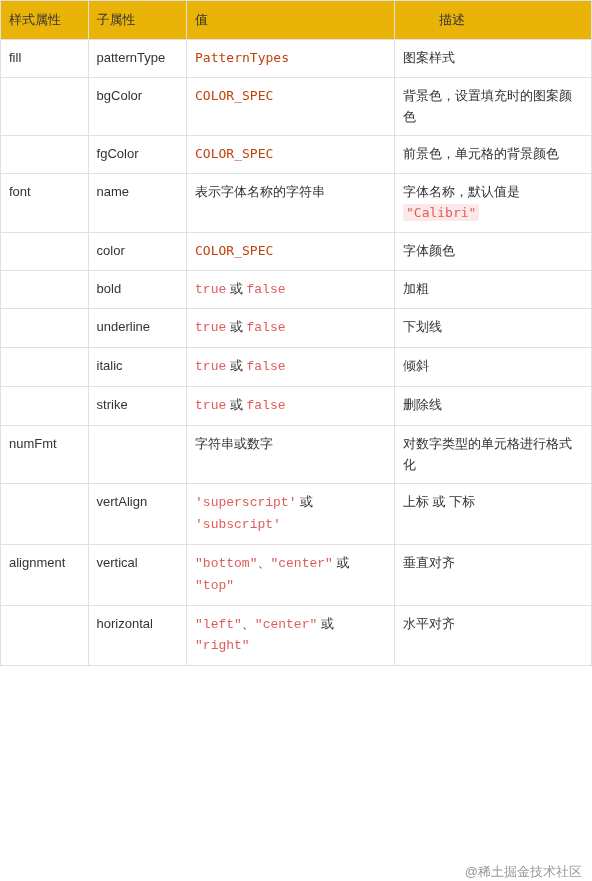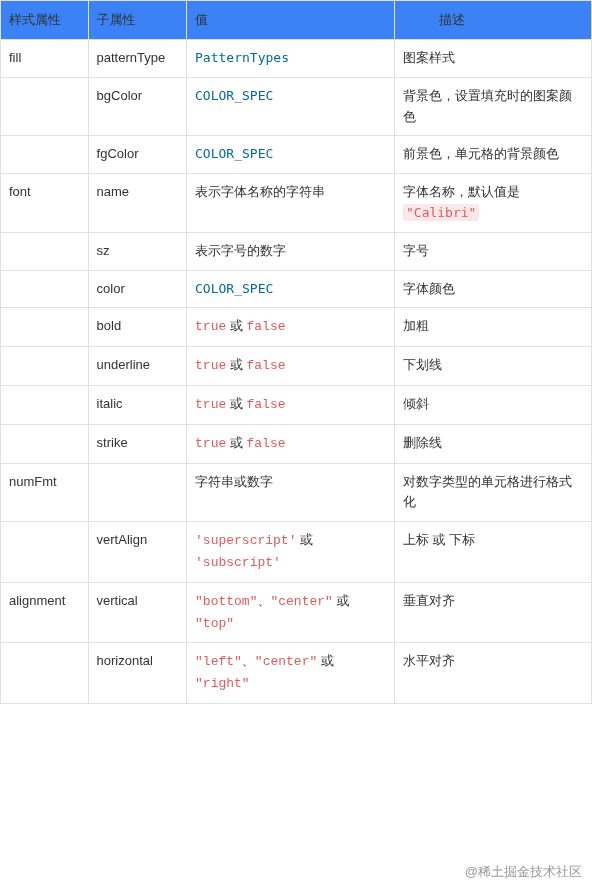--- a/index.html
+++ b/index.html
@@ -13,21 +13,21 @@
       width: 592px;
       min-height: 881px;
       overflow: hidden;
       position: relative;
     }
     table {
       width: 100%;
       border-collapse: collapse;
     }
     thead tr {
-      background: #3b82f6;
+      background: #eab308;
     }
     thead th {
       padding: 10px 8px;
       text-align: left;
       font-weight: 500;
       border: 1px solid #e0e0e0;
       color: #333;
       font-size: 13px;
     }
     tbody td {
@@ -37,21 +37,21 @@
       font-size: 13px;
       line-height: 1.6;
     }
     tbody tr:nth-child(odd) {
       background: #fff;
     }
     tbody tr:nth-child(even) {
       background: #fff;
     }
     .code-red {
-      color: #0369a1;
+      color: #c2410c;
       font-family: monospace;
     }
     .code-pink {
       color: #e05c5c;
       font-family: Liberation Mono, monospace;
     }
     .highlight-box {
       background: #fce8e8;
       border-radius: 2px;
       padding: 1px 3px;
@@ -104,26 +104,20 @@
           <td>前景色，单元格的背景颜色</td>
         </tr>
         <tr>
           <td>font</td>
           <td>name</td>
           <td>表示字体名称的字符串</td>
           <td>字体名称，默认值是 <span class="highlight-box">"Calibri"</span></td>
         </tr>
         <tr>
           <td></td>
-          <td>sz</td>
-          <td>表示字号的数字</td>
-          <td>字号</td>
-        </tr>
-        <tr>
-          <td></td>
           <td>color</td>
           <td><span class="code-red">COLOR_SPEC</span></td>
           <td>字体颜色</td>
         </tr>
         <tr>
           <td></td>
           <td>bold</td>
           <td><span class="code-pink">true</span><span> 或 </span><span class="code-pink">false</span></td>
           <td>加粗</td>
         </tr>

